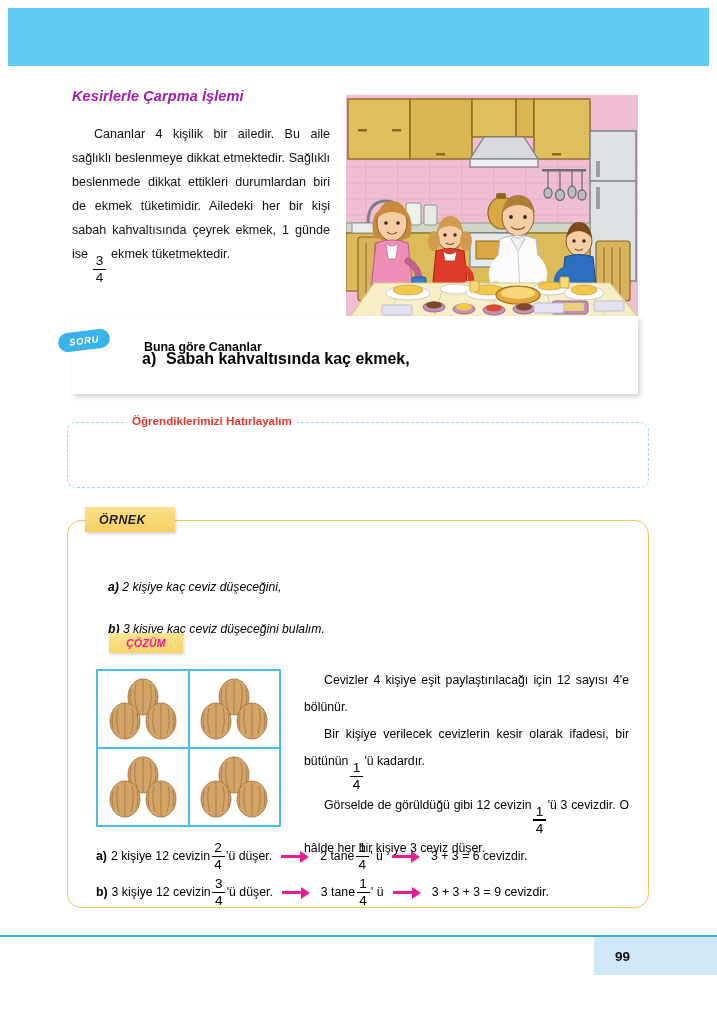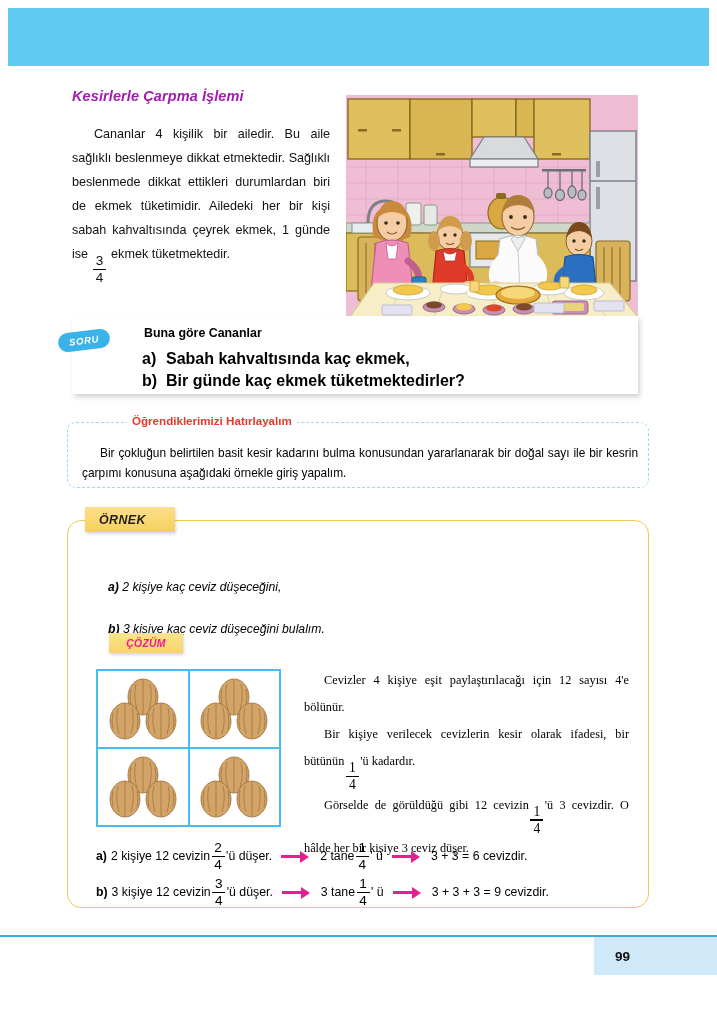--- a/index.html
+++ b/index.html
@@ -112,21 +112,21 @@
     font-weight: bold;
     font-style: italic;
     letter-spacing: 0.7px;
     display: flex;
     align-items: center;
     justify-content: center;
   }
   .q-head {
     position: absolute;
     left: 44px;
-    top: 10px;
+    top: 24px;
     font-size: 12.4px;
     font-weight: bold;
     padding-left: 28px;
   }
   .q-item {
     position: absolute;
     left: 70px;
     font-size: 16px;
     font-weight: bold;
     white-space: nowrap;
@@ -252,21 +252,21 @@
     position: absolute;
     left: 236px;
     top: 146px;
     width: 325px;
     font-size: 12.3px;
     line-height: 27px;
     text-align: justify;
     text-align-last: left;
   }
   .solution-text .indent { display:inline-block; width: 20px; }
-  .solution-text p { margin: 0; font-family: Liberation Serif, serif; }
+  .solution-text p { margin: 0; }
 
   
   .answer-line {
     position: absolute;
     left: 28px;
     font-size: 12.3px;
     white-space: nowrap;
     display: flex;
     align-items: center;
   }
@@ -526,28 +526,24 @@
       </g>
     </svg>
   </div>
 
   <div class="question-card">
     <div class="soru-badge">SORU</div>
     <div class="q-head">Buna göre Cananlar</div>
     <div class="q-item q-a">
       <span class="lbl">a)</span><span>Sabah kahvaltısında kaç ekmek,</span>
     </div>
-    <div class="q-item q-b">
-      <span class="lbl">b)</span><span>Bir günde kaç ekmek tüketmektedirler?</span>
-    </div>
   </div>
 
   <div class="recall-box">
     <div class="recall-title">Öğrendiklerimizi Hatırlayalım</div>
-    <div class="recall-text"><span class="indent"></span><span>Bir çokluğun belirtilen basit kesir kadarını bulma konusundan yararlanarak bir doğal sayı ile bir kesrin çarpımı konusuna aşağıdaki örnekle giriş yapalım.</span></div>
   </div>
 
   <div class="ornek-box">
     <div class="ornek-tag">ÖRNEK</div>
 
     <div class="ornek-q oq-a">
       <b>a)</b>
       <span>2 kişiye kaç ceviz düşeceğini,</span>
     </div>
     <div class="ornek-q oq-b">

